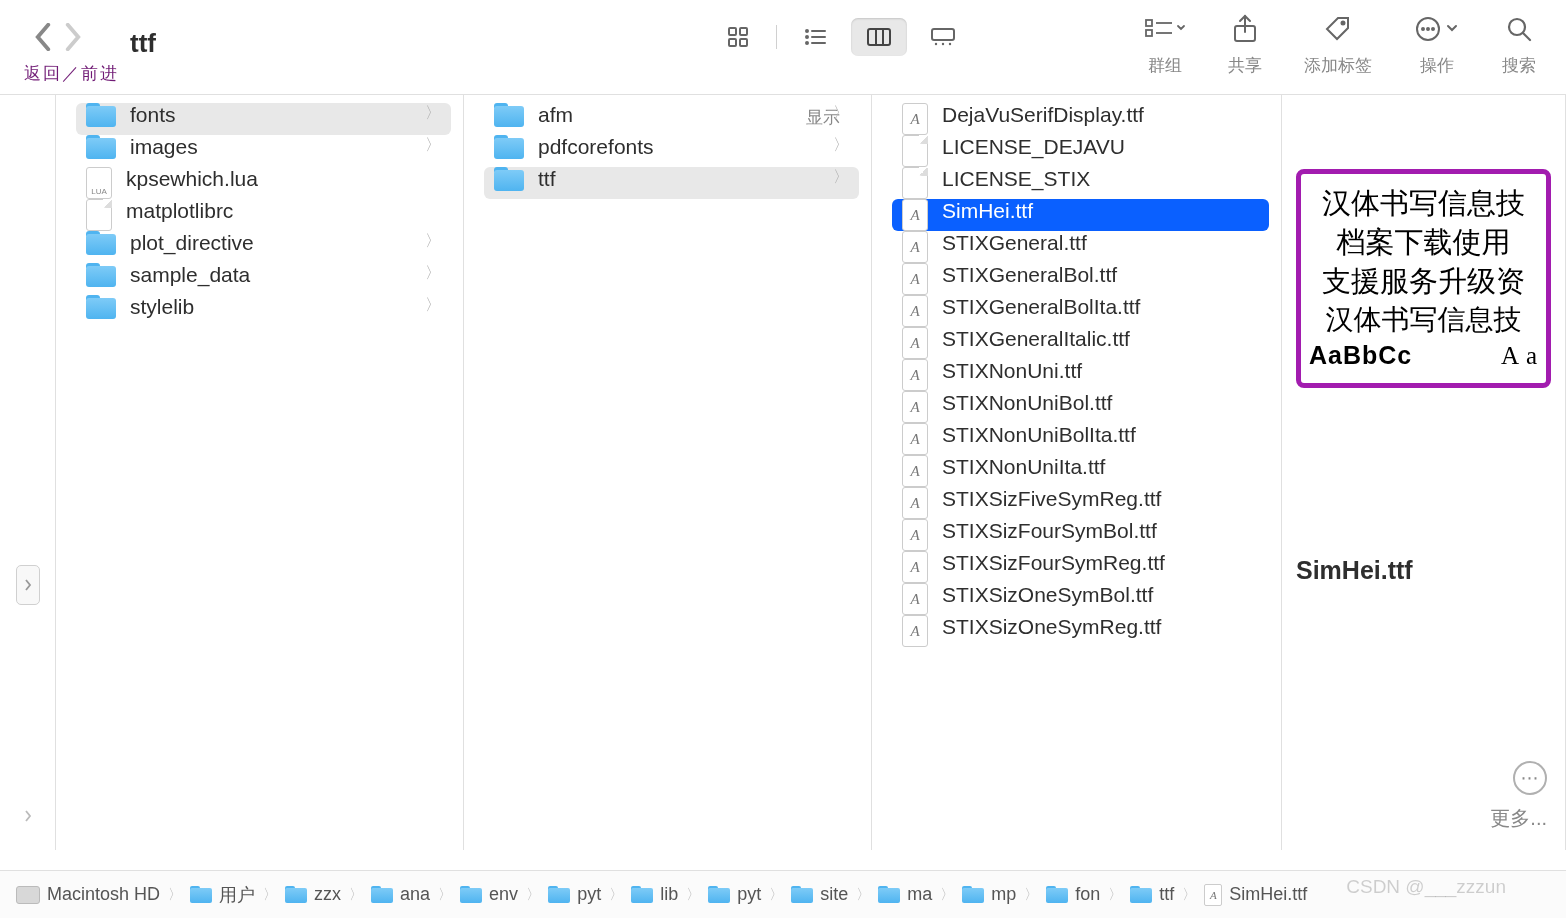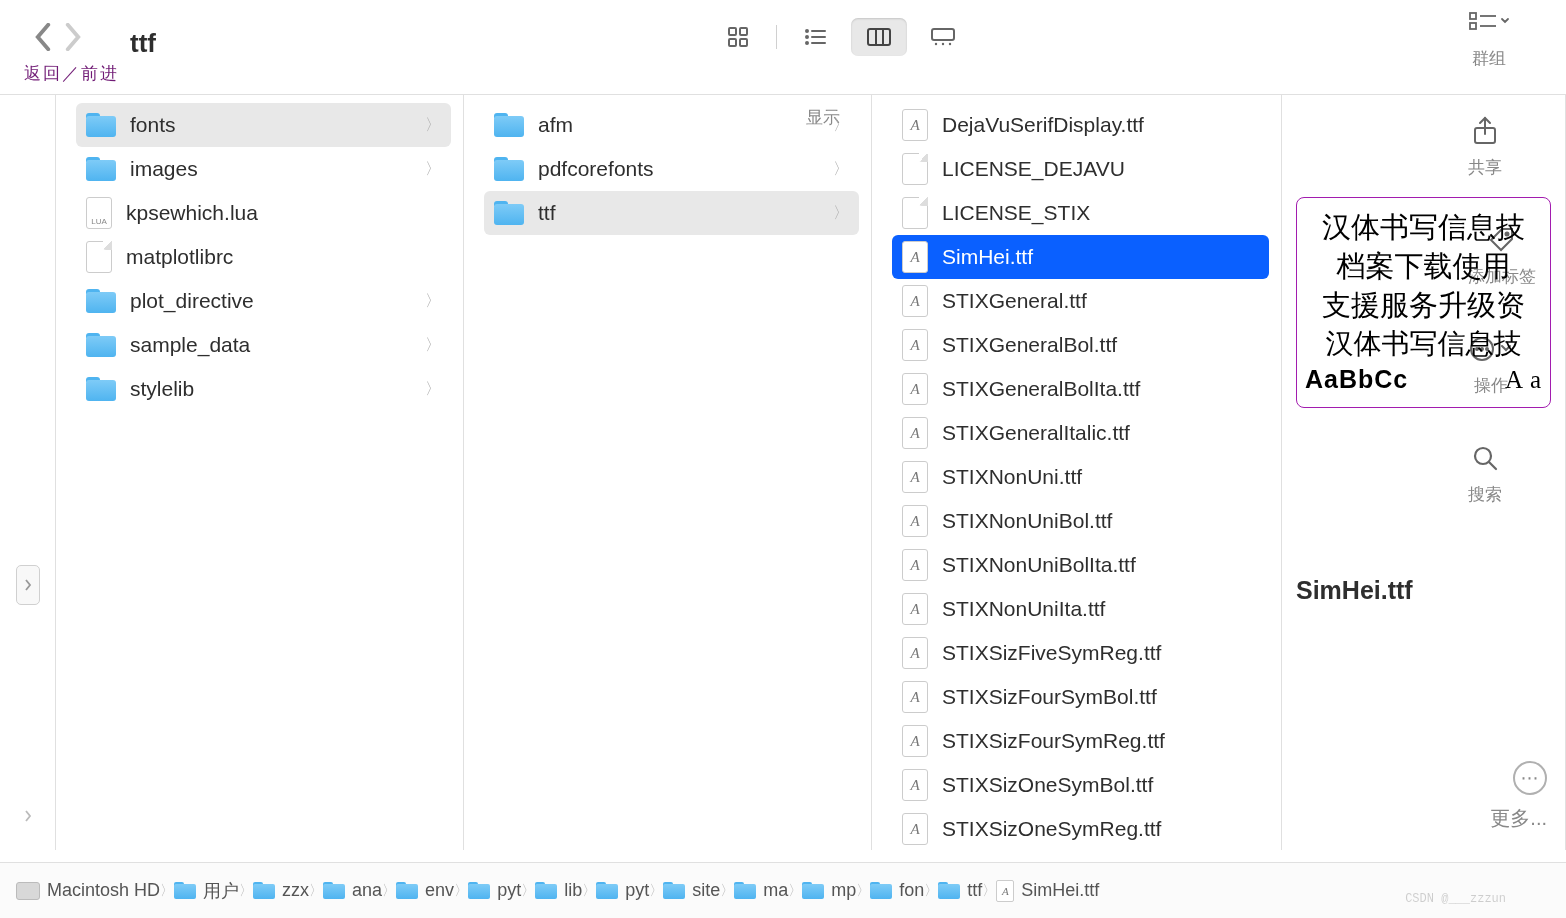--- a/index.html
+++ b/index.html
@@ -11,76 +11,76 @@
     .nav-btn.disabled { color: #ccc; }
     .nav-label { position: absolute; left: 24px; top: 62px; font-size: 17px; color: #701a75; letter-spacing: 2px; }
     .title { font-size: 26px; font-weight: 700; color: #2e2e2e; margin-left: 42px; margin-top: 10px; }
     
     .tb-center { position: absolute; left: 710px; top: 18px; display: flex; align-items: center; gap: 8px; }
     .view-btn { width: 56px; height: 38px; display: flex; align-items: center; justify-content: center; color: #666; border-radius: 7px; }
     .view-btn.active { background: #e8e8e8; box-shadow: inset 0 1px 2px rgba(0,0,0,0.15); color: #444; }
     .sep { width: 1px; height: 24px; background: #d0d0d0; margin: 0 2px; }
     .center-label { position: absolute; left: 806px; top: 62px; font-size: 17px; color: #888; margin-top: 44px; }
     
-    .tb-right { position: absolute; right: 30px; top: 3px; display: flex; align-items: flex-start; gap: 42px; flex-direction: column; }
+    .tb-right { position: absolute; right: 30px; top: 10px; display: flex; align-items: center; gap: 42px; }
     .tb-item { display: flex; flex-direction: column; align-items: center; color: #666; }
     .tb-icon { height: 38px; display: flex; align-items: center; justify-content: center; }
     .tb-label { font-size: 17px; color: #888; margin-top: 6px; }
     
     .columns { display: flex; height: 755px; position: relative; }
     .col { border-right: 1px solid #e0e0e0; overflow-y: auto; padding-top: 8px; }
     .col0 { width: 56px; background: #fff; display: flex; flex-direction: column; align-items: center; justify-content: space-between; padding: 470px 0 14px 0; }
     .expand-handle { width: 24px; height: 40px; border: 1px solid #d0d0d0; border-radius: 5px; display: flex; align-items: center; justify-content: center; background: #f8f8f8; color: #999; }
     .col1 { width: 408px; padding-left: 20px; padding-right: 12px; }
     .col2 { width: 408px; padding-left: 20px; padding-right: 12px; }
     .col3 { width: 410px; padding-left: 20px; padding-right: 12px; }
     .col4 { width: 290px; flex: 1; padding: 10px 14px; position: relative; }
     
-    .row { display: flex; align-items: center; height: 44px; border-radius: 6px; padding: 0 10px; gap: 14px; font-size: 21px; color: #2e2e2e; }
+    .row { display: flex; align-items: flex-start; height: 32px; border-radius: 6px; padding: 0 10px; gap: 14px; font-size: 21px; color: #2e2e2e; }
     .row.sel { background: #e8e8e8; }
     .row.selb { background: #0a60ff; color: #fff; }
     .row .chev { margin-left: auto; color: #b0b0b0; font-size: 16px; }
     
     .folder-icon { width: 30px; height: 24px; position: relative; }
     .folder-icon::before { content: ''; position: absolute; top: 0; left: 0; width: 14px; height: 5px; background: #4fb4f0; border-radius: 3px 3px 0 0; }
     .folder-icon::after { content: ''; position: absolute; top: 3px; left: 0; width: 30px; height: 21px; background: linear-gradient(180deg, #7ecbf7, #4fb4f0); border-radius: 3px; }
     
     .file-icon { width: 26px; height: 32px; background: #fff; border: 1px solid #ccc; border-radius: 3px; position: relative; }
     .file-icon::after { content: ''; position: absolute; top: -1px; right: -1px; width: 9px; height: 9px; background: linear-gradient(135deg, #fff 50%, #ddd 50%); border-bottom-left-radius: 3px; }
     .font-icon { width: 26px; height: 32px; background: #fff; border: 1px solid #ccc; border-radius: 3px; display: flex; align-items: center; justify-content: center; font-family: Georgia, serif; font-style: italic; font-size: 15px; color: #777; }
     .font-icon.selb { background: #fff; }
     .lua-icon { width: 26px; height: 32px; background: #fff; border: 1px solid #ccc; border-radius: 3px; display: flex; align-items: flex-end; justify-content: center; font-size: 8px; color: #888; padding-bottom: 2px; }
     
-    .preview-card { border: 1px solid #a21caf; border-radius: 8px; padding: 10px 8px; margin-top: 92px; font-family: SimHei, "Heiti SC", sans-serif; color: #000; line-height: 1.35; }
+    .preview-card { border: 5px solid #a21caf; border-radius: 8px; padding: 10px 8px; margin-top: 64px; font-family: SimHei, "Heiti SC", sans-serif; color: #000; line-height: 1.35; }
     .pline { white-space: nowrap; overflow: hidden; text-align: center; }
     .p0 { font-size: 29px; font-weight: 400; }
     .p1 { font-size: 29px; }
     .p2 { font-size: 29px; }
     .p3 { font-size: 28px; }
     .p4 { font-size: 24px; letter-spacing: -1px; }
     .p5 { font-size: 25px; font-weight: 700; letter-spacing: 1px; display: flex; justify-content: space-between; }
     .p5 .serif { font-family: Georgia, serif; font-weight: 400; }
     
     .preview-name { font-size: 25px; font-weight: 700; color: #2e2e2e; margin-top: 168px; }
     .preview-meta { font-size: 21px; color: #a8a8a8; margin-top: 6px; white-space: nowrap; overflow: hidden; }
     
     .more-area { position: absolute; bottom: 18px; right: 18px; text-align: right; }
     .more-btn { width: 34px; height: 34px; border: 2px solid #b0b0b0; border-radius: 50%; display: inline-flex; align-items: center; justify-content: center; color: #888; font-size: 18px; letter-spacing: 1px; }
     .more-label { font-size: 20px; color: #888; margin-top: 10px; }
     
-    .pathbar { position: absolute; bottom: 0; left: 0; right: 0; height: 56px; border-top: 1px solid #e0e0e0; background: #fbfbfb; display: flex; align-items: center; padding: 12px 16px; font-size: 18px; color: #555; gap: 0; overflow: hidden; }
+    .pathbar { position: absolute; bottom: 0; left: 0; right: 0; height: 48px; border-top: 1px solid #e0e0e0; background: #fbfbfb; display: flex; align-items: center; padding: 12px 16px; font-size: 18px; color: #555; gap: 8px; overflow: hidden; }
     .pathseg { display: flex; align-items: center; gap: 7px; white-space: nowrap; }
     .path-chev { color: #bbb; font-size: 14px; }
     .disk-icon { width: 24px; height: 18px; background: #d8d8d8; border: 1px solid #bbb; border-radius: 3px; }
     .mini-folder { width: 22px; height: 17px; position: relative; }
     .mini-folder::before { content: ''; position: absolute; top: 0; left: 0; width: 10px; height: 4px; background: #4fb4f0; border-radius: 2px 2px 0 0; }
     .mini-folder::after { content: ''; position: absolute; top: 2px; left: 0; width: 22px; height: 15px; background: linear-gradient(180deg, #7ecbf7, #4fb4f0); border-radius: 2px; }
     .mini-font { width: 18px; height: 22px; background: #fff; border: 1px solid #ccc; border-radius: 2px; display: flex; align-items: center; justify-content: center; font-family: Georgia, serif; font-style: italic; font-size: 11px; color: #777; }
     
-    .watermark { position: absolute; right: 60px; bottom: 12px; font-size: 12px; color: rgba(0,0,0,0.18); font-family: Liberation Mono, monospace; pointer-events: none; }
+    .watermark { position: absolute; right: 60px; bottom: 20px; font-size: 19px; color: rgba(0,0,0,0.18); font-family: Liberation Sans, sans-serif; pointer-events: none; }
   </style>
 </head>
 <body>
 
 <div class="toolbar">
   <div class="nav-group">
     <div class="nav-btn">
       <svg width="18" height="28" viewBox="0 0 10 16">
           <path d="M8 1 L2 8 L8 15" stroke="currentColor" stroke-width="2.2" fill="none" stroke-linecap="round"></path>
         </svg>

